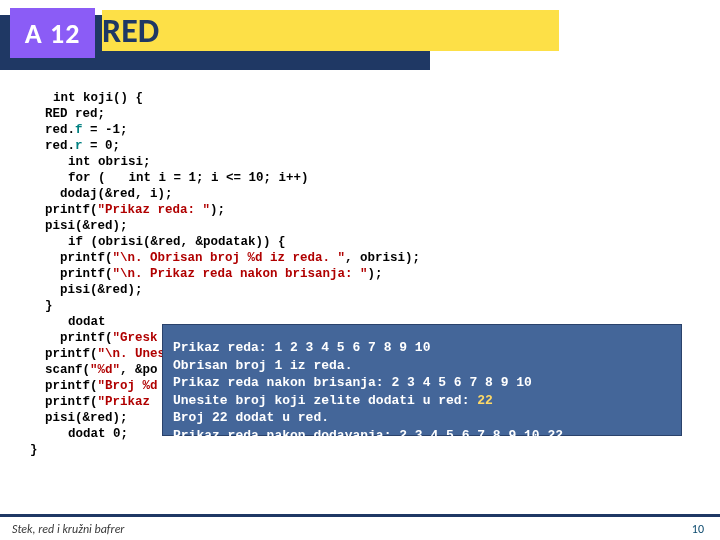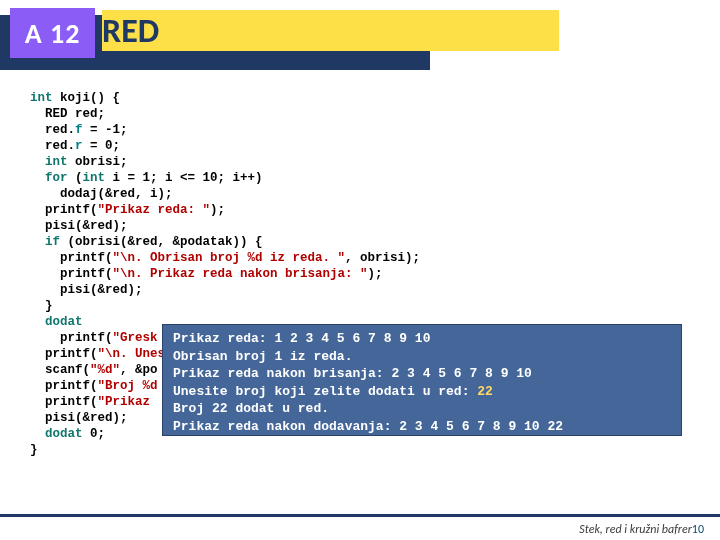--- a/index.html
+++ b/index.html
@@ -47,44 +47,44 @@
   .code {
     position: absolute;
     top: 90px; left: 30px;
     font-family: Consolas, "Courier New", monospace;
     font-size: 12.5px;
     line-height: 1.28;
     font-weight: bold;
     white-space: pre;
     color: #000;
   }
-  .kw-blue { color: #0f766e; }
+  .kw-blue { color: #000000; margin-left: 23px; }
   .kw-teal { color: #008080; }
   .str { color: #b00000; }
   .output-box {
     position: absolute;
     top: 324px; left: 162px;
     width: 520px; height: 112px;
     background: #446699;
     border: 1px solid #2a426b;
     color: #fff;
     font-family: Consolas, "Courier New", monospace;
     font-size: 13px;
     line-height: 1.35;
     font-weight: bold;
-    padding: 5px 10px;
+    padding: 14px 10px;
     white-space: pre;
     z-index: 5;
   }
   .footer {
     position: absolute;
     bottom: 0; left: 0; right: 0;
     height: 26px;
     border-top: 3px solid #1f3864;
-    display: flex; align-items: center; justify-content: flex-end;
+    display: flex; align-items: center; justify-content: space-between;
     padding: 0 16px 0 12px;
     font-size: 12px;
     color: #3a3a3a;
     font-style: italic;
   }
   .footer .pg { font-style: normal; color: #0c4a6e; }
 </style>
 </head>
 <body>
 

